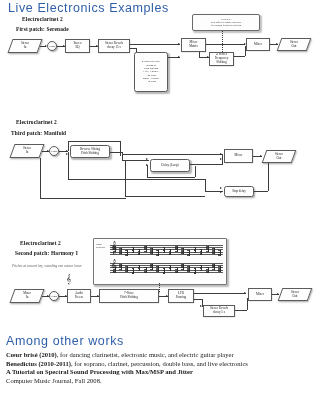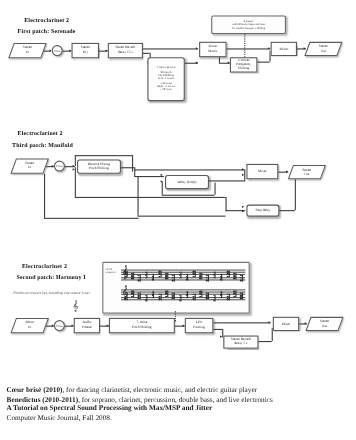--- a/index.html
+++ b/index.html
@@ -226,20 +226,21 @@
     font-size: 9px;
     line-height: 9px;
     color: #333;
   }
 </style>
 </head>
 <body>
 
 <div class="page">
 
+  <div class="slide-title">Live Electronics Examples</div>
 
   <div>
     <div class="sec-label" style="left:22px; top:16px;">Electroclarinet 2</div>
     <div class="sec-label" style="left:16px; top:26px;">First patch: Serenade</div>
 
     <div class="note-box" style="left:192px; top:14px; width:68px; height:17px;">8 presets
 with different ranges and rates
 for random frequency shifting</div>
     <div class="ln dot-v" style="left:222px; top:31px; height:23px;"></div>
     <div class="arw dn" style="left:220.6px; top:54px;"></div>
@@ -706,20 +707,21 @@
     <div class="ln h" style="left:272px; top:294px; width:7px;"></div>
     <div class="arw" style="left:277px; top:292.6px;"></div>
 
     <div class="node para" style="left:280px; top:288px; width:30px; height:13px;">
       <span class="para-shape"></span>
       <span class="para-text">Stereo
 Out</span>
     </div>
   </div>
 
+  <div class="works-title">Among other works</div>
   <div class="prose">
     <div><b>Cœur brisé (2010)</b><span>, for dancing clarinetist, electronic music, and electric guitar player</span></div>
     <div><b>Benedictus (2010-2011)</b><span>, for soprano, clarinet, percussion, double bass, and live electronics</span></div>
     <div><b>A Tutorial on Spectral Sound Processing with Max/MSP and Jitter</b></div>
     <div>Computer Music Journal, Fall 2008.</div>
   </div>
 
 </div>
 
 </body></html>

